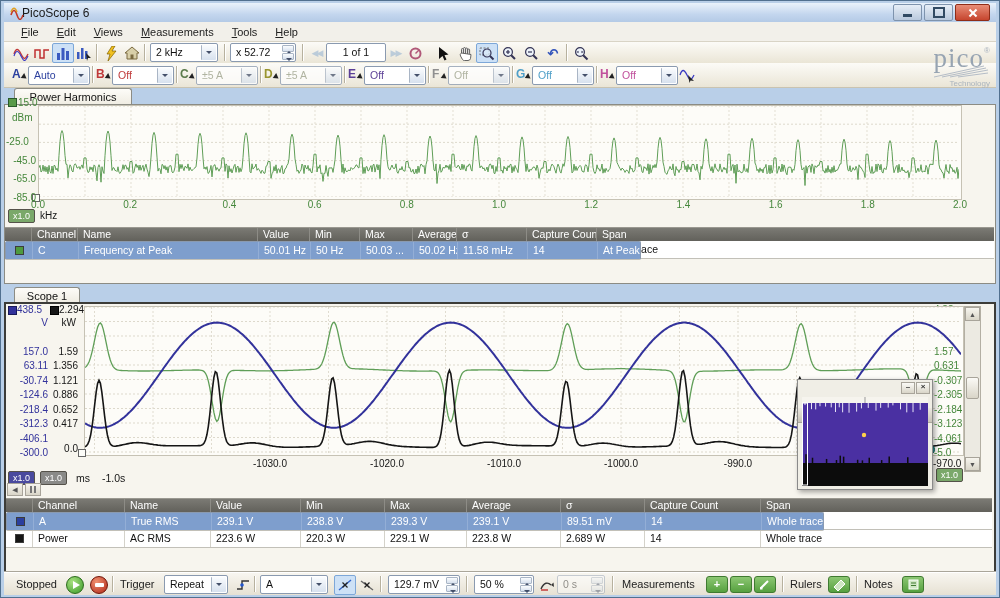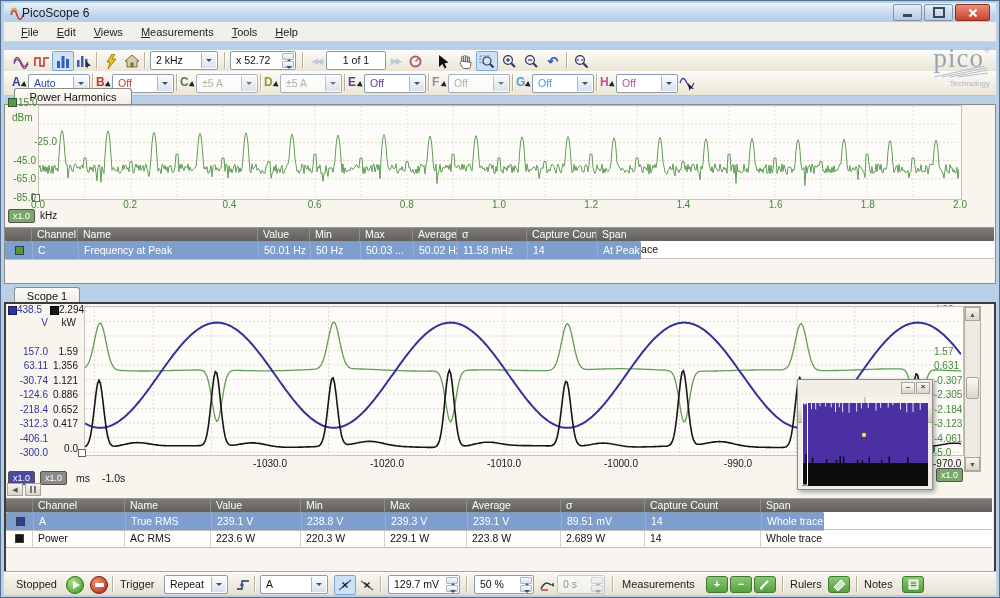--- a/index.html
+++ b/index.html
@@ -19,21 +19,21 @@
   .glyph-max{width:8px;height:7px;border:2px solid #314a63;}
   .glyph-x{position:relative;width:10px;height:10px;}
   .glyph-x:before,.glyph-x:after{content:"";position:absolute;left:4px;top:0;width:2px;height:10px;background:#fff;}
   .glyph-x:before{transform:rotate(45deg);}  .glyph-x:after{transform:rotate(-45deg);}
   
   .menubar{position:absolute;left:4px;top:22px;width:992px;height:20px;background:#f2f0ea;
     border-bottom:1px solid #d9d4c6;display:flex;align-items:center;padding-left:8px;box-sizing:border-box;}
   .menuitem{padding:2px 9px;font-size:11px;color:#222;}
   .menuitem u{text-decoration:underline;}
   
-  .toolbar{position:absolute;left:4px;width:992px;background:linear-gradient(#fcfbf7,#eae5d6);margin-top:8px;}
+  .toolbar{position:absolute;left:4px;width:992px;background:linear-gradient(#fcfbf7,#eae5d6);}
   .t1{top:42px;height:21px;border-bottom:1px solid #d6d0bf;}
   .t2{top:63px;height:24px;border-bottom:1px solid #c9c3b1;}
   .tsep{position:absolute;top:2px;width:1px;height:17px;background:#b7b19e;box-shadow:1px 0 0 #fff;}
   .tbtn{position:absolute;top:1px;width:20px;height:18px;border:1px solid transparent;border-radius:2px;
     display:flex;align-items:center;justify-content:center;}
   .tbtn.active{background:#cde1f6;border-color:#7da7d8;}
   .sel{position:absolute;height:17px;background:#fff;border:1px solid #8a9ab0;border-radius:2px;}
   .sel .txt{position:absolute;left:5px;top:2px;font-size:10.5px;white-space:nowrap;}
   .dd{position:absolute;right:1px;top:1px;bottom:1px;width:14px;
     background:linear-gradient(#fafcfe,#d7e1ee);border-left:1px solid #a9b5c5;border-radius:1px;}
@@ -697,21 +697,21 @@
     <div class="ssep" style="left:852px;"></div>
     <span class="stext" style="left:860px;">Notes</span>
     <div class="greenbtn" style="left:898px;">
       <svg width="11" height="11">
           <rect x="1" y="1" width="9" height="9" fill="#cfe6c4" stroke="#fff"></rect>
           <line x1="3" y1="4" x2="8" y2="4" stroke="#3f7a31"></line>
           <line x1="3" y1="6.5" x2="8" y2="6.5" stroke="#3f7a31"></line>
         </svg>
     </div>
   </div>
-<div class="axlabel green" style="left: 6px; top: 136px; width: 51px; text-align: right;">-25.0</div>
+<div class="axlabel green" style="left: 6px; top: 136px; width: 30px; text-align: left;">-25.0</div>
     <div class="axlabel green" style="left: 6px; top: 154.6px; width: 30px; text-align: right;">-45.0</div>
     <div class="axlabel green" style="left: 6px; top: 173.2px; width: 30px; text-align: right;">-65.0</div>
     <div class="axlabel green" style="left: 6px; top: 191.8px; width: 30px; text-align: right;">-85.0</div>
     <div class="axlabel green" style="left: 24px; top: 199px; width: 28px; text-align: center;">0.0</div>
     <div class="axlabel green" style="left: 116.2px; top: 199px; width: 28px; text-align: center;">0.2</div>
     <div class="axlabel green" style="left: 208.4px; top: 199px; width: 28px; text-align: right;">0.4</div>
     <div class="axlabel green" style="left: 300.6px; top: 199px; width: 28px; text-align: center;">0.6</div>
     <div class="axlabel green" style="left: 392.8px; top: 199px; width: 28px; text-align: center;">0.8</div>
     <div class="axlabel green" style="left: 485px; top: 199px; width: 28px; text-align: center;">1.0</div>
     <div class="axlabel green" style="left: 577.2px; top: 199px; width: 28px; text-align: center;">1.2</div>

